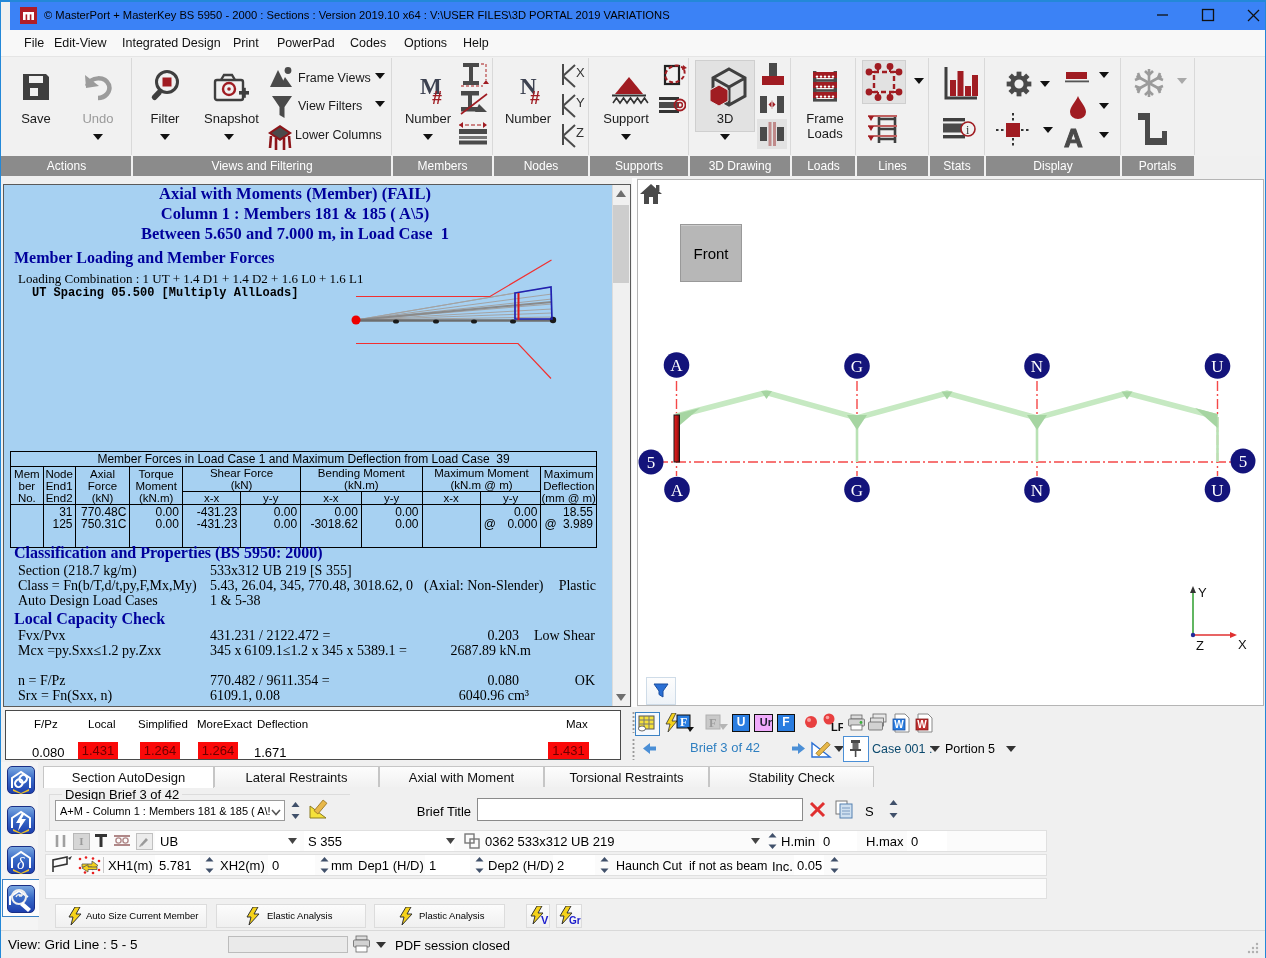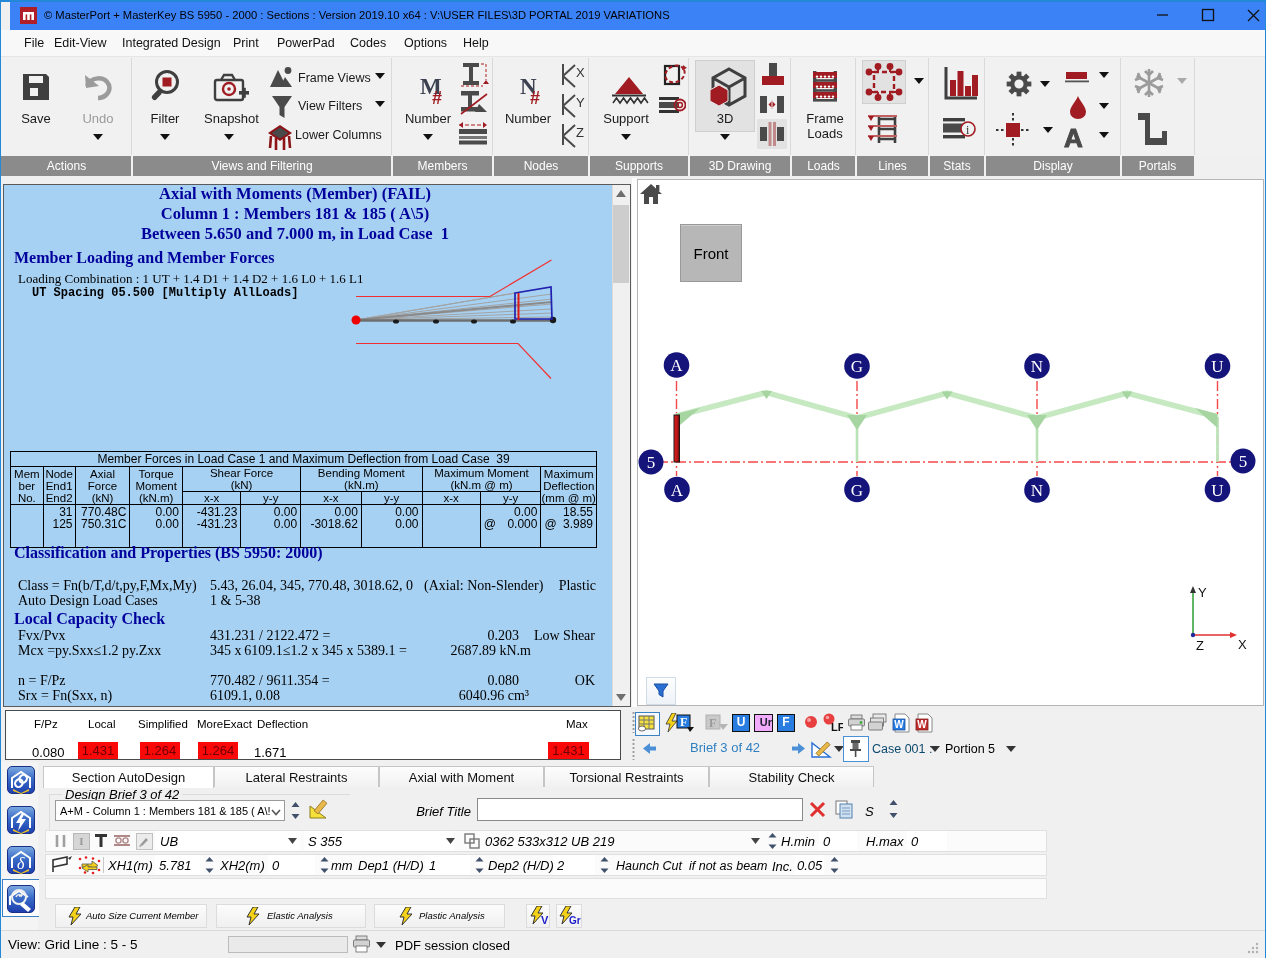--- a/index.html
+++ b/index.html
@@ -48,21 +48,21 @@
   #tabs{left:38px;top:766px;width:1228px;height:22px;}
   .tab{position:absolute;top:0;height:21px;background:#f4f4f4;border:1px solid #c6c6c6;border-bottom:none;
        font-size:13px;color:#111;text-align:center;line-height:21px;box-sizing:border-box;background:linear-gradient(#fdfdfd,#f1f1f1);}
   .tab.active{background:#ffffff;height:22px;z-index:2;}
   
   .shield{position:absolute;width:28px;height:28px;border-radius:5px;
      background:linear-gradient(#7aa7e0 0%,#3a6cc8 45%,#1d3fae 100%);border:1px solid #1a2f86;box-sizing:border-box;}
   
   #form{left:39px;top:788px;width:1227px;height:142px;background:#f0f0f0;}
   .wbox{position:absolute;background:#fff;border:1px solid #c9c9c9;box-sizing:border-box;}
-  .ftext{position:absolute;font-size:13px;color:#000;white-space:nowrap;font-style:italic;}
+  .ftext{position:absolute;font-size:13px;color:#000;white-space:nowrap;}
   .combo{position:absolute;background:#fff;border:1px solid #9a9a9a;box-sizing:border-box;font-size:13px;color:#000;}
   .spin{position:absolute;width:13px;}
   .btn{position:absolute;background:linear-gradient(#fcfcfc,#f0f0f0);border:1px solid #dcdcdc;box-sizing:border-box;font-size:12px;color:#000;}
   
   #status{left:0;top:930px;width:1266px;height:28px;background:#f0f0f0;border-top:1px solid #d9d9d9;}
 </style>
 </head>
 <body>
 <div class="win-border"></div>
 
@@ -483,20 +483,21 @@
         <td style="padding:1px 3px">0.00<br>-3018.62</td>
         <td style="padding:1px 3px">0.00<br>0.00</td>
         <td></td>
         <td style="padding:1px 3px">0.00<br><span style="float:left">@</span>0.000</td>
         <td style="padding:1px 3px">18.55<br><span style="float:left">@</span>3.989</td>
       </tr>
     </tbody>
       </table>
   </div>
   <div class="abs serif navy" style="left:10px;top:359px;font-size:16px;font-weight:bold">Classification and Properties (BS 5950: 2000)</div>
+  <div class="abs serif" style="left:14px;top:378px;font-size:14px;color:#000;width:590px;white-space:nowrap">Section (218.7 kg/m)<span class="abs" style="left:192px">533x312 UB 219 [S 355]</span></div>
   <div class="abs serif" style="left:14px;top:393px;font-size:14px;color:#000;width:590px;white-space:nowrap">Class = Fn(b/T,d/t,py,F,Mx,My)<span class="abs" style="left:192px">5.43, 26.04, 345, 770.48, 3018.62, 0</span><span class="abs" style="left:406px">(Axial: Non-Slender)</span><span class="abs" style="left:520px;width:58px;text-align:right">Plastic</span></div>
   <div class="abs serif" style="left:14px;top:408px;font-size:14px;color:#000;width:590px;white-space:nowrap">Auto Design Load Cases<span class="abs" style="left:192px">1 &amp; 5-38</span></div>
   <div class="abs serif navy" style="left:10px;top:425px;font-size:16px;font-weight:bold">Local Capacity Check</div>
   <div class="abs serif" style="left:14px;top:443px;font-size:14px;color:#000;width:590px;white-space:nowrap">Fvx/Pvx<span class="abs" style="left:192px">431.231 / 2122.472 =</span><span class="abs" style="left:380px;width:121px;text-align:right">0.203</span><span class="abs" style="left:470px;width:107px;text-align:right">Low Shear</span></div>
   <div class="abs serif" style="left:14px;top:458px;font-size:14px;color:#000;width:590px;white-space:nowrap">Mcx =py.Sxx≤1.2 py.Zxx<span class="abs" style="left:192px">345 x 6109.1≤1.2 x 345 x 5389.1 =</span><span class="abs" style="left:380px;width:133px;text-align:right">2687.89 kN.m</span></div>
   <div class="abs serif" style="left:14px;top:488px;font-size:14px;color:#000;width:590px;white-space:nowrap">n = F/Pz<span class="abs" style="left:192px">770.482 / 9611.354 =</span><span class="abs" style="left:380px;width:121px;text-align:right">0.080</span><span class="abs" style="left:470px;width:107px;text-align:right">OK</span></div>
   <div class="abs serif" style="left:14px;top:503px;font-size:14px;color:#000;width:590px;white-space:nowrap">Srx = Fn(Sxx, n)<span class="abs" style="left:192px">6109.1, 0.08</span><span class="abs" style="left:380px;width:131px;text-align:right">6040.96 cm³</span></div>
   <div id="lp-scroll">
     <svg class="abs" style="left:2px;top:4px" width="12" height="10">
         <path d="M6 1 L11 8 H1 Z" fill="#6f6f6f"></path>

